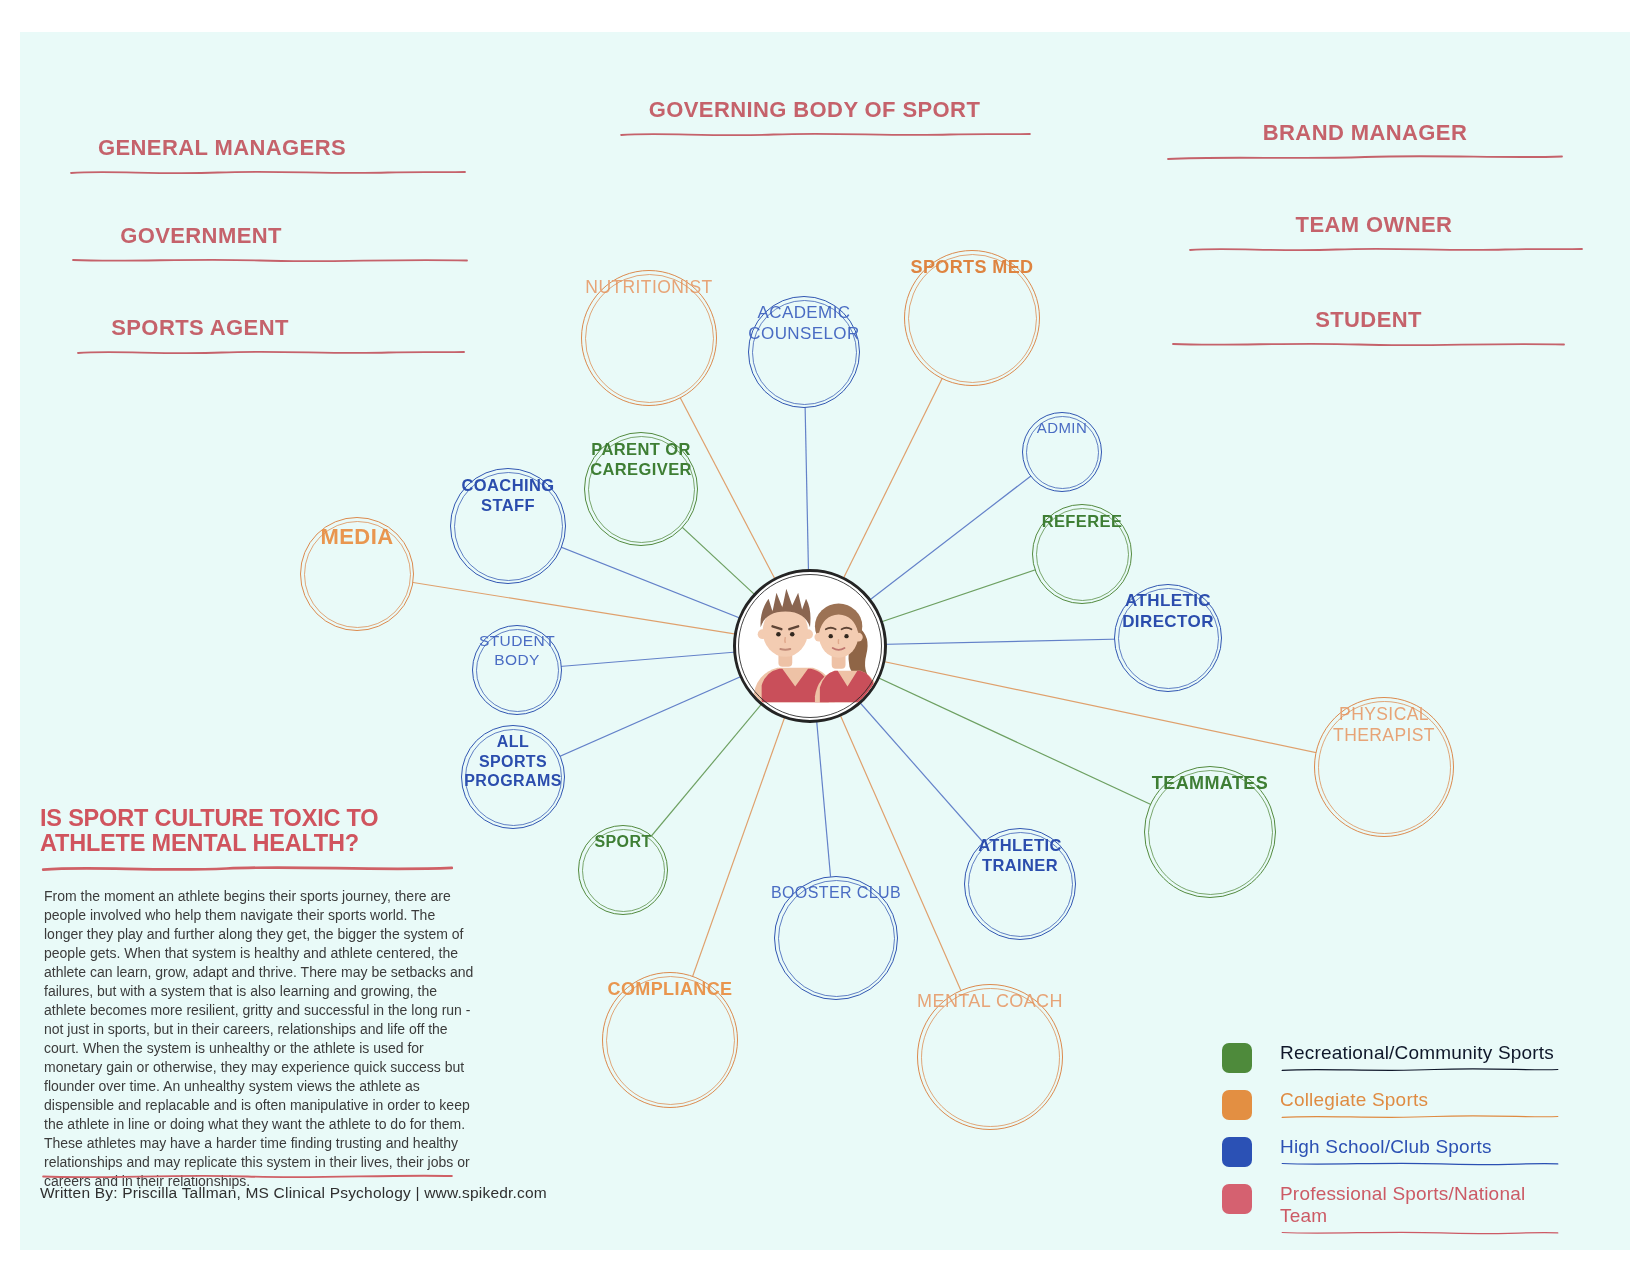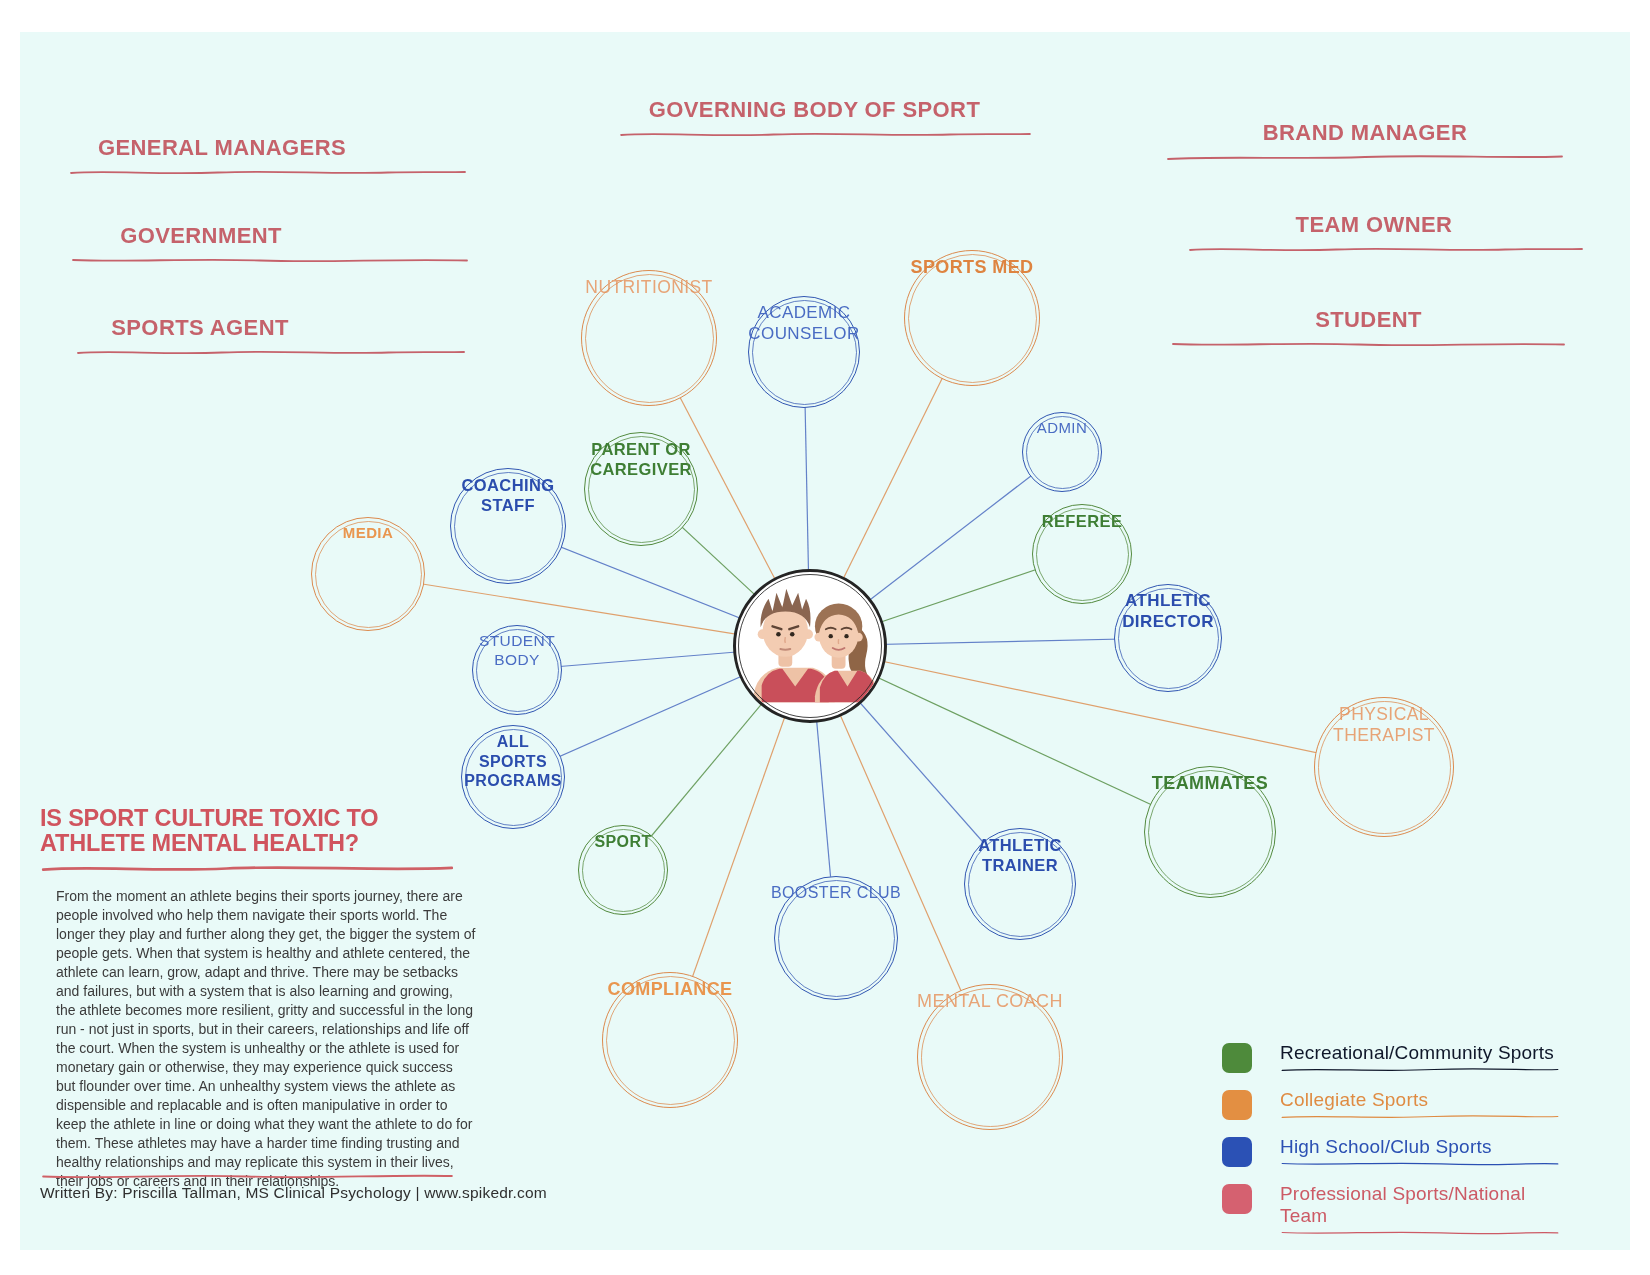--- a/index.html
+++ b/index.html
@@ -36,21 +36,21 @@
         color:#c5626b;font-weight:bold;font-size:22px;letter-spacing:.4px;text-align:center;}
   .outer-label .txt{margin-bottom:8px;line-height:1.1;}
   .squig{display:block;width:100%;height:8px;}
   .squig path{fill:none;stroke:currentColor;stroke-width:1.8;stroke-linecap:round;}
 
   
   .article{position:absolute;z-index:2;left:40px;top:806px;width:436px;}
   .article h1{margin:0;font-size:23.5px;line-height:1.07;letter-spacing:-.2px;color:#d0545e;width:410px;}
   .title-squig{width:415px;height:9px;color:#cf6066;margin-top:8px;}
   .title-squig path{stroke-width:2.4;}
-  .article p{margin:14px 0 0 16px;font-size:14px;line-height:19px;color:#3b3b3b;}
+  .article p{margin:14px 0 0 4px;font-size:14px;line-height:19px;color:#3b3b3b;}
   .credit-squig{position:absolute;left:40px;top:1172px;width:415px;height:8px;color:#cf6066;z-index:2;}
   .credit{position:absolute;z-index:2;left:40px;top:1184px;font-size:15.5px;color:#2f2f2f;letter-spacing:.2px;}
 
   
   .legend{position:absolute;z-index:2;left:1222px;top:1042px;width:360px;}
   .lg-row{display:flex;align-items:flex-start;height:47px;}
   .sw{flex:0 0 auto;width:30px;height:30px;border-radius:7px;margin-top:1px;}
   .lg-body{margin-left:28px;display:flex;flex-direction:column;width:280px;}
   .lg-txt{font-size:19px;letter-spacing:.2px;line-height:22px;}
   .lg-sq{height:7px;margin-top:2px;}
@@ -167,21 +167,21 @@
     </div>
   <div class="node c-blue" style="left:461px;top:725px;width:104px;height:104px;font-size:16px">
       <span class="t-bb">ALL SPORTS PROGRAMS</span>
     </div>
   <div class="node c-blue" style="left:472px;top:625px;width:90px;height:90px;font-size:15.5px">
       <span class="t-lb">STUDENT BODY</span>
     </div>
   <div class="node c-blue" style="left:450px;top:468px;width:116px;height:116px;font-size:16.5px">
       <span class="t-bb">COACHING STAFF</span>
     </div>
-  <div class="node c-orange nowrap" style="left:311px;top:517px;width:114px;height:114px;font-size:15px">
+  <div class="node c-orange nowrap" style="left:300px;top:517px;width:114px;height:114px;font-size:22px">
       <span class="t-so">MEDIA</span>
     </div>
   <div class="node c-green" style="left:584px;top:432px;width:114px;height:114px;font-size:16.5px">
       <span class="t-bg">PARENT OR CAREGIVER</span>
     </div>
 
   <div class="center-node">
     <svg viewBox="0 0 150 150">
 
       <rect x="43" y="78" width="14" height="18" rx="4" fill="#eec2a6"></rect>

